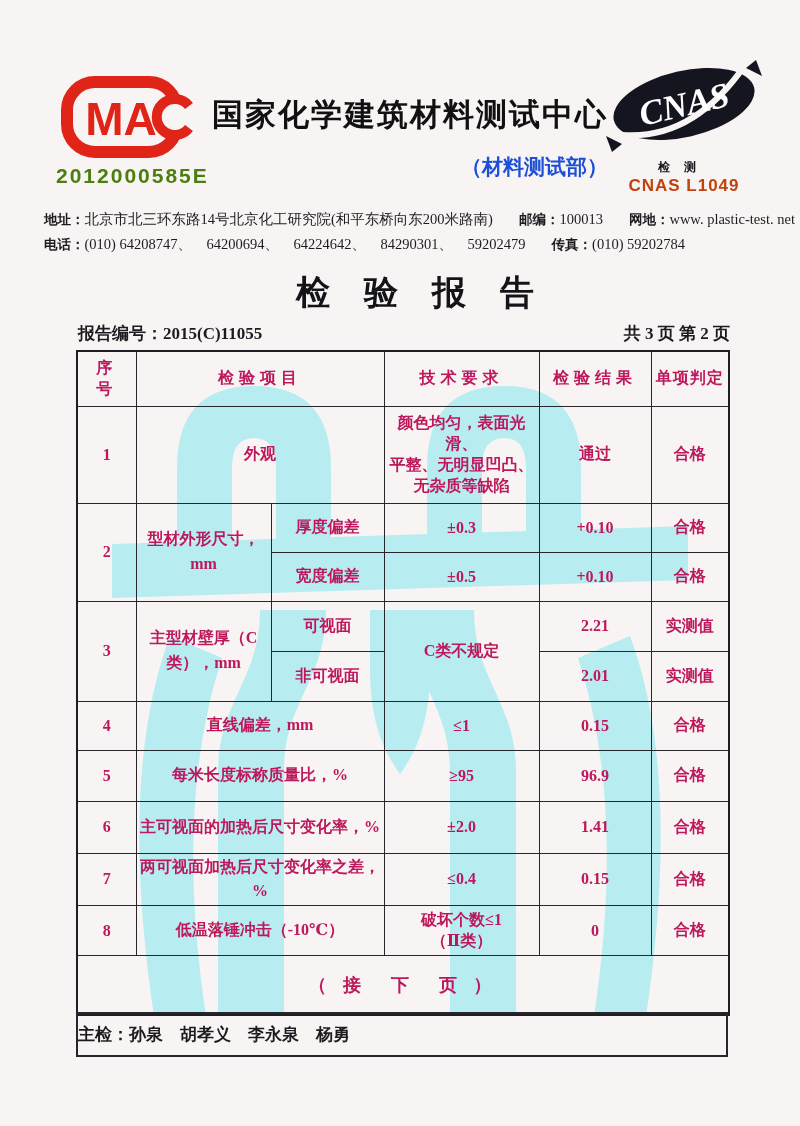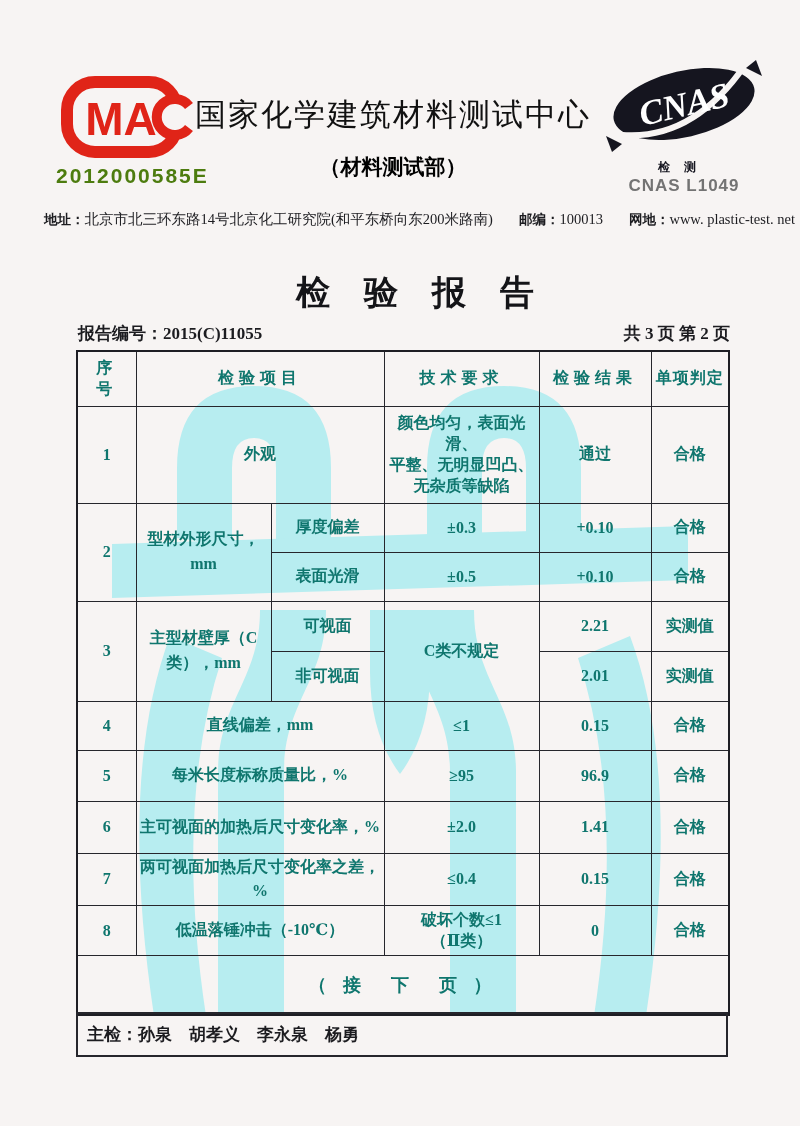--- a/index.html
+++ b/index.html
@@ -8,56 +8,56 @@
     background:#f7f4f3;overflow:hidden;
     font-family:"Liberation Serif","DejaVu Serif",serif;
     color:#1c1c20;
   }
   
   .cma-block{position:absolute;left:56px;top:74px;width:142px;text-align:center;}
   .cma-number{font-family:"Liberation Sans","DejaVu Sans",sans-serif;
     font-weight:bold;font-size:21px;letter-spacing:2px;color:#4d7c0f;}
   .org-titles{position:absolute;left:178px;top:94px;width:430px;text-align:center;}
   .org-title{font-family:"Liberation Sans","DejaVu Sans",sans-serif;
-    font-weight:400;font-size:31px;letter-spacing:2px;color:#111;}
+    font-weight:700;font-size:31px;letter-spacing:2px;color:#111;text-align:right;}
   .org-subtitle{margin-top:17px;font-family:"Liberation Sans","DejaVu Sans",sans-serif;
-    font-weight:bold;font-size:21px;color:#000000;}
+    font-weight:bold;font-size:21px;color:#1d4ed8;text-align:right;}
   .cnas-block{position:absolute;left:596px;top:58px;width:176px;text-align:center;}
   .cnas-mark{margin-top:1px;font-size:12px;font-weight:bold;letter-spacing:14px;color:#15151f;}
   .cnas-cert{font-family:"Liberation Sans","DejaVu Sans",sans-serif;
-    font-weight:bold;font-size:17px;letter-spacing:1px;color:#737373;}
+    font-weight:bold;font-size:17px;letter-spacing:1px;color:#c2410c;}
   
   .contact{position:absolute;left:44px;top:207px;width:720px;font-size:14.5px;line-height:25px;}
   .contact-line{display:flex;white-space:nowrap;}
   .seg{display:inline-block;}
   .seg + .seg{margin-left:26px;}
   .seg b{font-family:Liberation Sans, sans-serif;font-size:13.5px;}
   
   .report-title{position:absolute;left:15px;top:270px;width:800px;text-align:center;
     font-size:34px;font-weight:bold;color:#141418;}
   .report-meta{position:absolute;left:78px;top:322px;width:652px;display:flex;
     justify-content:space-between;font-size:17px;font-weight:bold;gap:44px;}
   
   .watermark{position:absolute;left:112px;top:368px;z-index:0;}
   
   .table-wrap{position:absolute;left:76px;top:350px;z-index:1;}
   table.report{border-collapse:collapse;table-layout:fixed;width:652px;
-    font-size:16px;font-weight:bold;color:#0f766e;}
+    font-size:16px;font-weight:bold;color:#be185d;}
   table.report td,table.report th{border:1.6px solid #26262c;background:transparent;
     padding:1px 2px;vertical-align:middle;}
   table.report{border:2.5px solid #1e1e24;}
   td.c,th.c{text-align:center;}
   td.item{text-align:center;padding-left:8px;padding-right:4px;line-height:1.55;}
   th{letter-spacing:5px;font-weight:bold;}
   .cont-row td{vertical-align:top;text-align:center;font-size:18px;
     letter-spacing:6px;padding-top:5px;}
   
   .inspector-box{position:absolute;left:76px;top:1012px;width:652px;height:45px;
     border:2px solid #26262c;display:flex;align-items:center;
-    font-size:17px;font-weight:bold;padding-left:9px;box-sizing:border-box;z-index:1;}
+    font-size:17px;font-weight:bold;box-sizing:border-box;z-index:1;}
 </style>
 </head>
 <body>
 
 <div class="page">
 
   <svg class="watermark" width="576" height="648" viewBox="0 0 576 648" aria-hidden="true">
     <g fill="#b7edf0" stroke="none">
 
       <path d="M65,170 L65,100 Q65,18 142,18 Q219,18 219,100 L219,170 L164,178 L164,100
@@ -106,20 +106,24 @@
     </svg>
     <div class="cnas-mark">检测</div>
     <div class="cnas-cert">CNAS L1049</div>
   </div>
 
   <div class="contact">
     <div class="contact-line">
       <span class="seg"><b>地址：</b><span>北京市北三环东路14号北京化工研究院(和平东桥向东200米路南)</span></span>
       <span class="seg"><b>邮编：</b><span>100013</span></span>
       <span class="seg"><b>网地：</b><span>www. plastic-test. net</span></span>
+    </div>
+    <div class="contact-line">
+      <span class="seg"><b>电话：</b><span>(010) 64208747、　64200694、　64224642、　84290301、　59202479</span></span>
+      <span class="seg"><b>传真：</b><span>(010) 59202784</span></span>
     </div>
   </div>
 
   <div class="report-title">检　验　报　告</div>
   <div class="report-meta">
     <span><span>报告编号：</span><span>2015(C)11055</span></span>
     <span>共 3 页  第 2 页</span>
   </div>
 
   <div class="table-wrap">
@@ -153,21 +157,21 @@
       </tr>
       <tr style="height:49px">
         <td class="c" rowspan="2">2</td>
         <td class="item" rowspan="2">型材外形尺寸，mm</td>
         <td class="c">厚度偏差</td>
         <td class="c">±0.3</td>
         <td class="c">+0.10</td>
         <td class="c">合格</td>
       </tr>
       <tr style="height:49px">
-        <td class="c">表面光滑</td>
+        <td class="c">宽度偏差</td>
         <td class="c">±0.5</td>
         <td class="c">+0.10</td>
         <td class="c">合格</td>
       </tr>
       <tr style="height:50px">
         <td class="c" rowspan="2">3</td>
         <td class="item" rowspan="2">主型材壁厚（C类），mm</td>
         <td class="c">可视面</td>
         <td class="c" rowspan="2">C类不规定</td>
         <td class="c">2.21</td>

